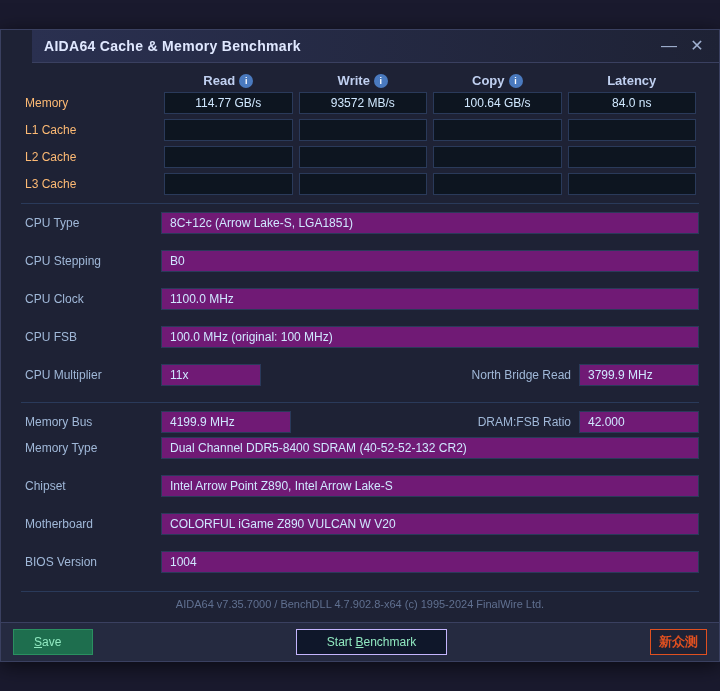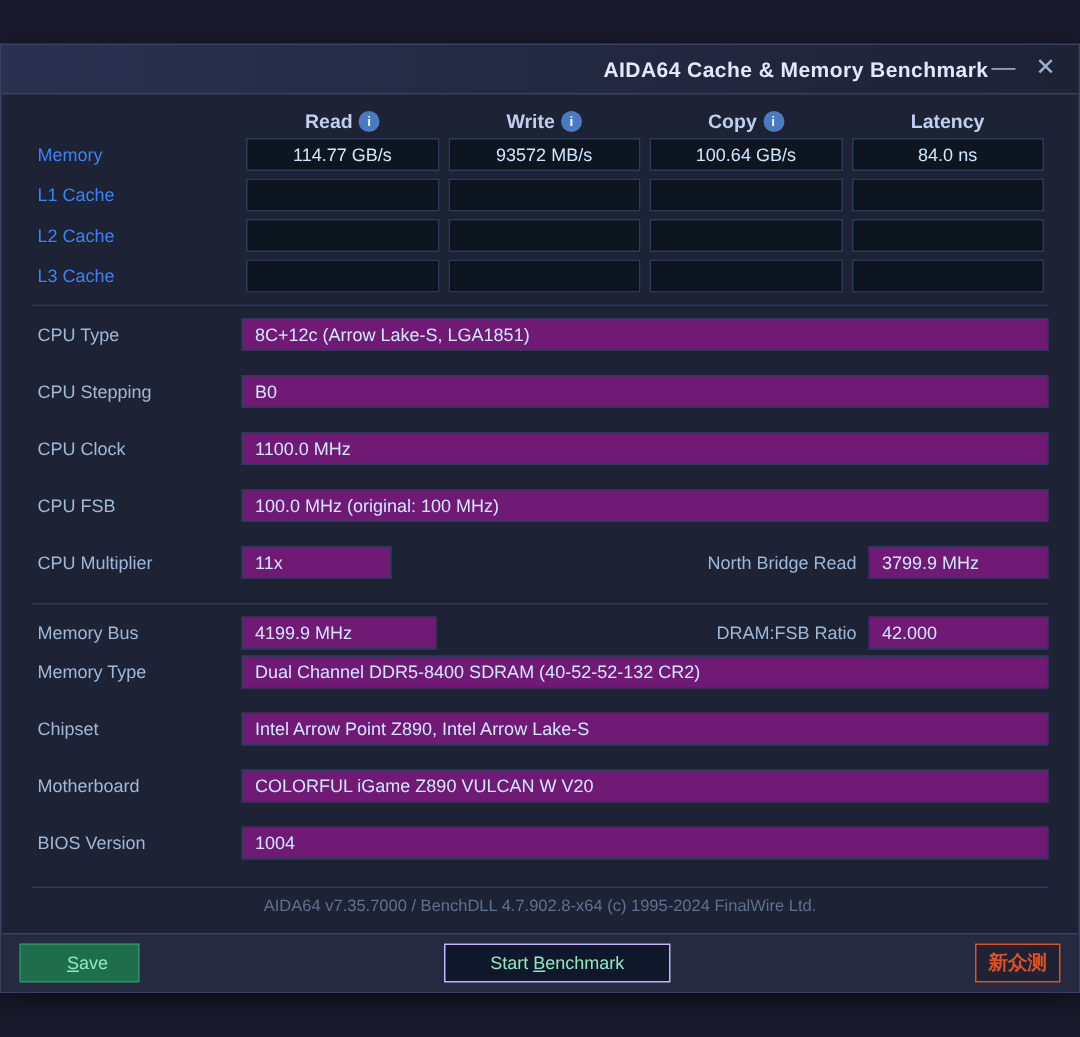--- a/index.html
+++ b/index.html
@@ -14,23 +14,24 @@
     .window {
       width: 720px;
       background: #1e2235;
       border: 1px solid #3a4060;
       box-shadow: 0 4px 20px rgba(0,0,0,0.6);
     }
     .title-bar {
       background: linear-gradient(to right, #2a3050, #1e2235);
       padding: 8px 12px;
       display: flex;
-      justify-content: flex-end;
+      justify-content: space-between;
       align-items: center;
       border-bottom: 1px solid #3a4060;
+      margin-left: 31px;
     }
     .title-bar-title {
       color: #e0e8ff;
       font-size: 14px;
       font-weight: 600;
       letter-spacing: 0.3px;
     }
     .title-bar-controls {
       display: flex;
       gap: 8px;
@@ -81,21 +82,21 @@
     }
 
     
     .data-row {
       display: grid;
       grid-template-columns: 140px 1fr 1fr 1fr 1fr;
       margin-bottom: 5px;
       align-items: center;
     }
     .row-label {
-      color: #3b82f6;
+      color: #fdba74;
       font-size: 12px;
       padding-left: 4px;
     }
     .data-cell {
       margin: 0 3px;
     }
     .data-box {
       background: #0d1520;
       border: 1px solid #2a3a5a;
       color: #d0e8ff;
@@ -173,21 +174,21 @@
       align-items: center;
     }
     .btn {
       background: #1e6e4e;
       border: 1px solid #2a9060;
       color: #90e8c0;
       font-size: 12px;
       padding: 5px 20px;
       cursor: pointer;
       min-width: 80px;
-      text-align: right;
+      text-align: left;
     }
     .btn-start {
       background: #0f172a;
       border: 1px solid #c4b5fd;
       color: #90e8c0;
       font-size: 12px;
       padding: 5px 30px;
       cursor: pointer;
     }
     .watermark {

